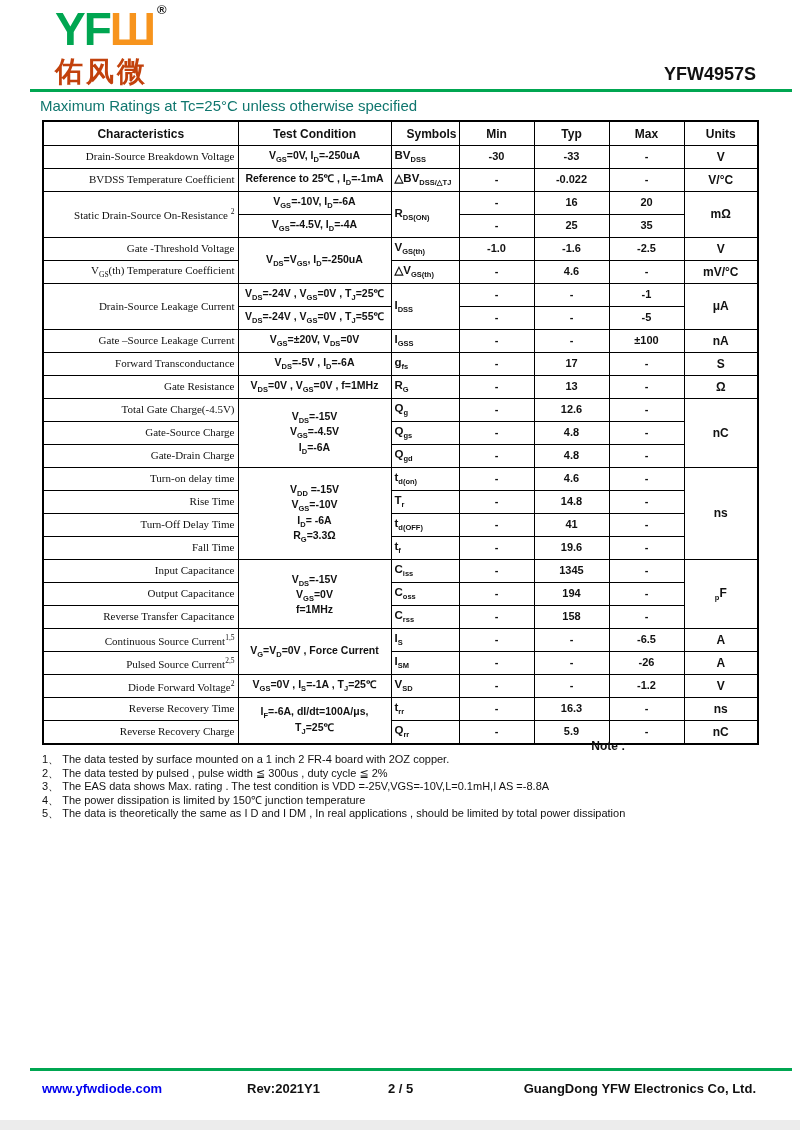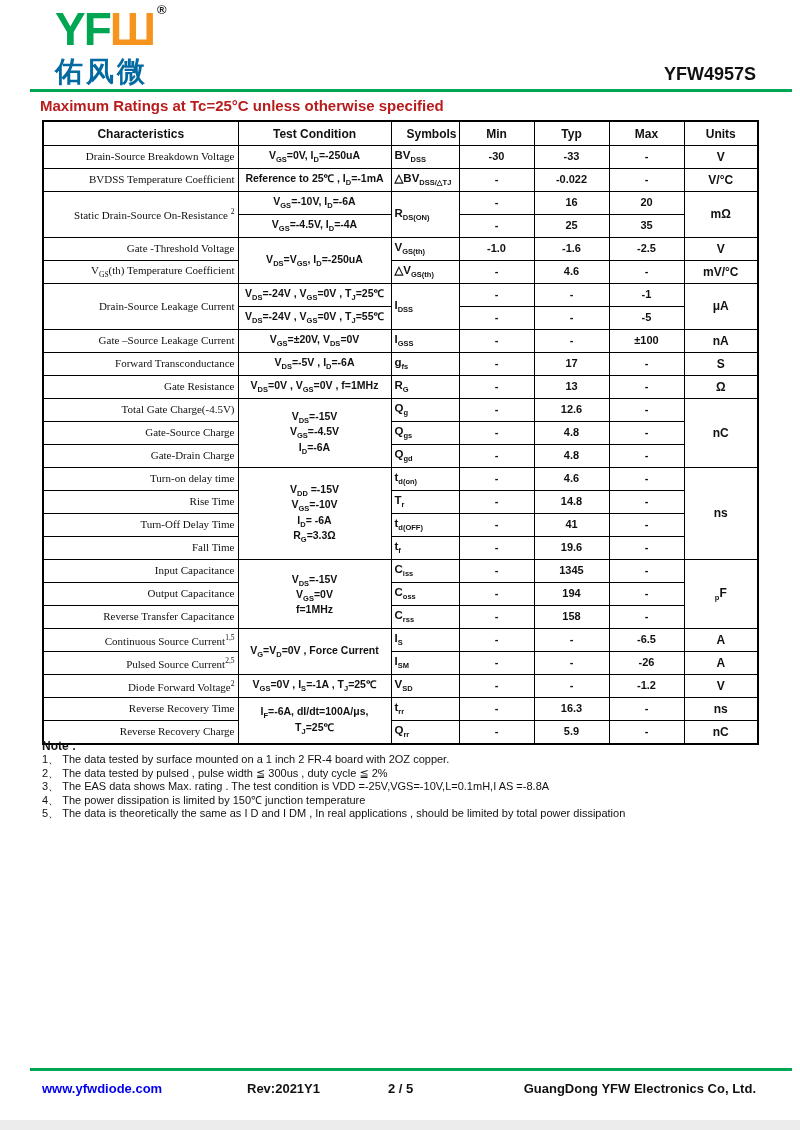--- a/index.html
+++ b/index.html
@@ -4,39 +4,39 @@
 <style>
   html,body{margin:0;padding:0;background:#e8e8e8;}
   .page{position:relative;width:800px;height:1130px;background:#ffffff;overflow:hidden;
         font-family:"Liberation Sans", sans-serif;color:#111;}
   
   .logo{position:absolute;left:55px;top:6px;}
   .logo-line1{font-weight:bold;font-size:46px;line-height:1;letter-spacing:-2px;}
   .logo-green{color:#00A651;}
   .logo-orange{color:#F7941D;}
   .logo-reg{font-size:13px;font-weight:bold;color:#222;vertical-align:top;position:relative;top:-3px;left:3px;letter-spacing:0;}
-  .logo-cn{font-weight:bold;font-size:28px;margin-top:1px;letter-spacing:3px;color:#0369a1;}
+  .logo-cn{font-weight:bold;font-size:28px;margin-top:1px;letter-spacing:3px;color:#c2410c;}
   .part-number{position:absolute;right:44px;top:64px;font-size:18px;font-weight:bold;color:#111;}
   .header-rule{position:absolute;left:30px;width:762px;top:89px;height:3px;background:#00A651;}
-  .section-title{position:absolute;left:40px;top:97px;font-size:15px;font-weight:bold;color:#b91c1c;}
+  .section-title{position:absolute;left:40px;top:97px;font-size:15px;font-weight:normal;color:#0f766e;}
   
   table.spec{position:absolute;left:42px;top:120px;width:715px;border-collapse:collapse;table-layout:fixed;border:2px solid #000;}
   .spec th,.spec td{border:1px solid #000;overflow:hidden;}
   .spec th{font-size:12px;font-weight:bold;height:23px;text-align:center;padding:0 15px;}
   .spec td{font-size:11px;height:22px;padding:0 3px;line-height:1.2;}
   td.char{text-align:right;font-weight:normal;font-size:11px;font-family:Liberation Serif, serif;}
   td.cond{text-align:center;font-weight:bold;font-size:10.5px;}
   td.sym{font-weight:bold;font-size:11.5px;}
   td.val{text-align:center;font-weight:bold;font-size:11px;}
   td.unit{text-align:center;font-weight:bold;font-size:12px;}
   .spec sub{font-size:7.5px;}
   .spec sup{font-size:7.5px;}
   
   .notes{position:absolute;left:42px;top:740px;font-size:11px;line-height:13.4px;color:#111;}
-  .notes-title{font-weight:bold;font-size:12px;}
+  .notes-title{font-weight:bold;font-size:12px;text-align:right;}
   
   .footer-rule{position:absolute;left:30px;width:762px;top:1068px;height:3px;background:#00A651;}
   .footer-site{position:absolute;left:42px;top:1081px;font-size:13px;font-weight:bold;color:#0000EE;cursor:pointer;}
   .footer-rev{position:absolute;left:247px;top:1081px;font-size:13px;font-weight:bold;}
   .footer-page{position:absolute;left:388px;top:1081px;font-size:13px;font-weight:bold;}
   .footer-company{position:absolute;right:44px;top:1081px;font-size:13px;font-weight:bold;}
   .bottom-strip{position:absolute;left:0;bottom:0;width:800px;height:10px;background:#ececec;}
 </style>
 </head>
 <body>

